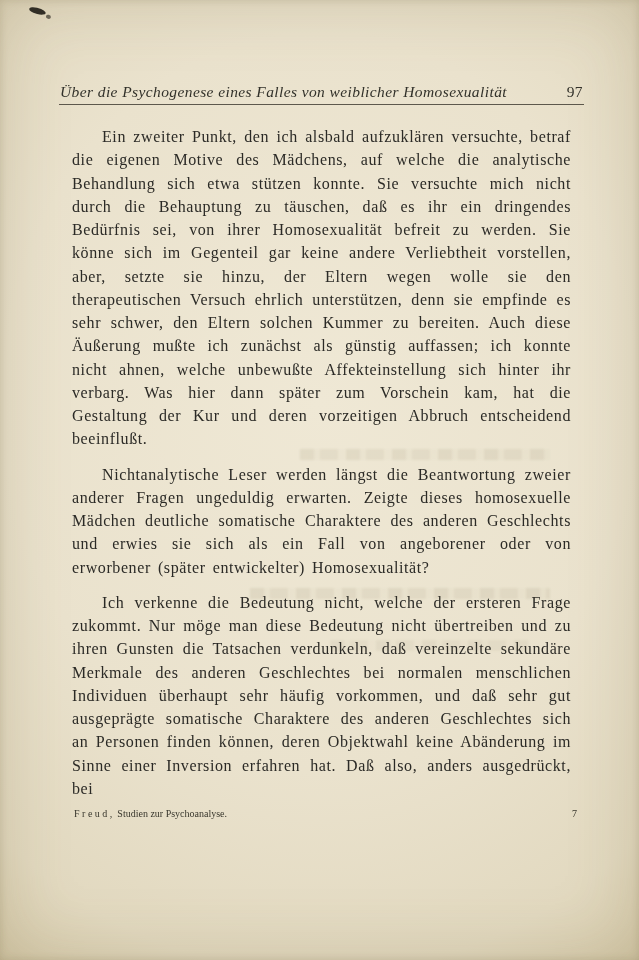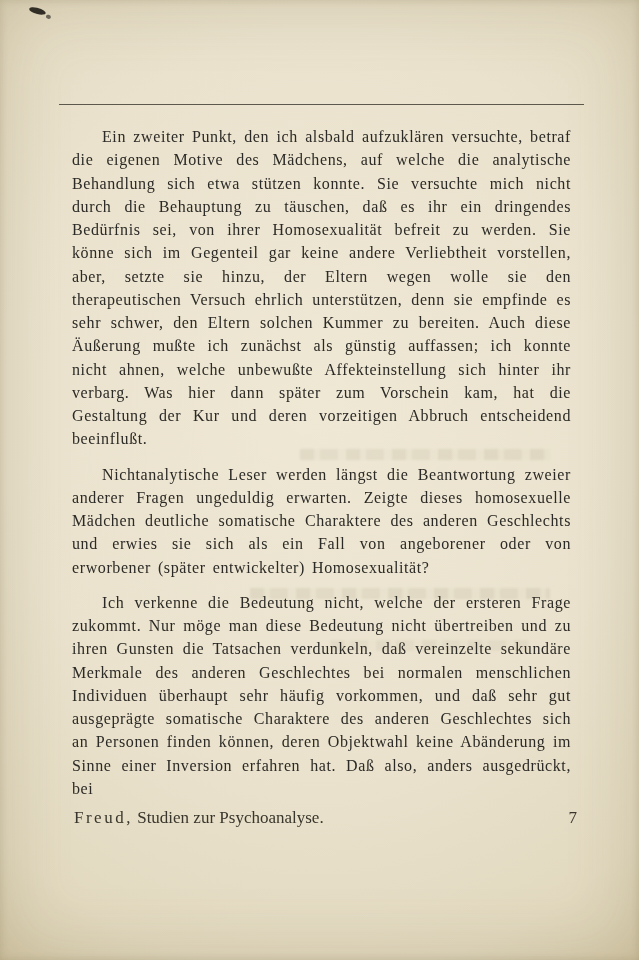--- a/index.html
+++ b/index.html
@@ -117,41 +117,45 @@
   .smudge-3 { left: 330px; top: 640px; width: 200px; opacity: 0.55; }
 
   
   .footer {
     position: absolute;
     left: 60px;
     right: 56px;
     top: 808px;
     display: flex;
     align-items: baseline;
-    font-size: 17px;
+    font-size: 10px;
     color: #38362c;
   }
   .footer-imprint {
     padding-left: 14px;
     flex: 1 1 auto;
   }
   .footer-imprint .spaced {
     letter-spacing: 2.5px;
   }
   .footer-sheet-number {
     margin-right: 6px;
   }
 </style>
 </head>
 <body>
 
 <div class="page">
 
   <div class="artifact"></div>
 
+  <div class="header">
+    <span class="header-title">Über die Psychogenese eines Falles von weiblicher Homosexualität</span>
+    <span class="header-page-number">97</span>
+  </div>
   <div class="header-rule"></div>
 
   <div class="body-text">
     <p>Ein zweiter Punkt, den ich alsbald aufzuklären versuchte, betraf die eigenen Motive des Mädchens, auf welche die analytische Behandlung sich etwa stützen konnte. Sie versuchte mich nicht durch die Behauptung zu täuschen, daß es ihr ein dringendes Bedürfnis sei, von ihrer Homosexualität befreit zu werden. Sie könne sich im Gegenteil gar keine andere Verliebtheit vorstellen, aber, setzte sie hinzu, der Eltern wegen wolle sie den therapeutischen Versuch ehrlich unterstützen, denn sie empfinde es sehr schwer, den Eltern solchen Kummer zu bereiten. Auch diese Äußerung mußte ich zunächst als günstig auffassen; ich konnte nicht ahnen, welche unbewußte Affekteinstellung sich hinter ihr verbarg. Was hier dann später zum Vorschein kam, hat die Gestaltung der Kur und deren vorzeitigen Abbruch entscheidend beeinflußt.</p>
     <p>Nichtanalytische Leser werden längst die Beantwortung zweier anderer Fragen ungeduldig erwarten. Zeigte dieses homosexuelle Mädchen deutliche somatische Charaktere des anderen Geschlechts und erwies sie sich als ein Fall von angeborener oder von erworbener (später entwickelter) Homosexualität?</p>
     <p>Ich verkenne die Bedeutung nicht, welche der ersteren Frage zukommt. Nur möge man diese Bedeutung nicht übertreiben und zu ihren Gunsten die Tatsachen verdunkeln, daß vereinzelte sekundäre Merkmale des anderen Geschlechtes bei normalen menschlichen Individuen überhaupt sehr häufig vorkommen, und daß sehr gut ausgeprägte somatische Charaktere des anderen Geschlechtes sich an Personen finden können, deren Objektwahl keine Abänderung im Sinne einer Inversion erfahren hat. Daß also, anders ausgedrückt, bei</p>
   </div>
 
   <div class="smudge smudge-1"></div>
   <div class="smudge smudge-2"></div>

